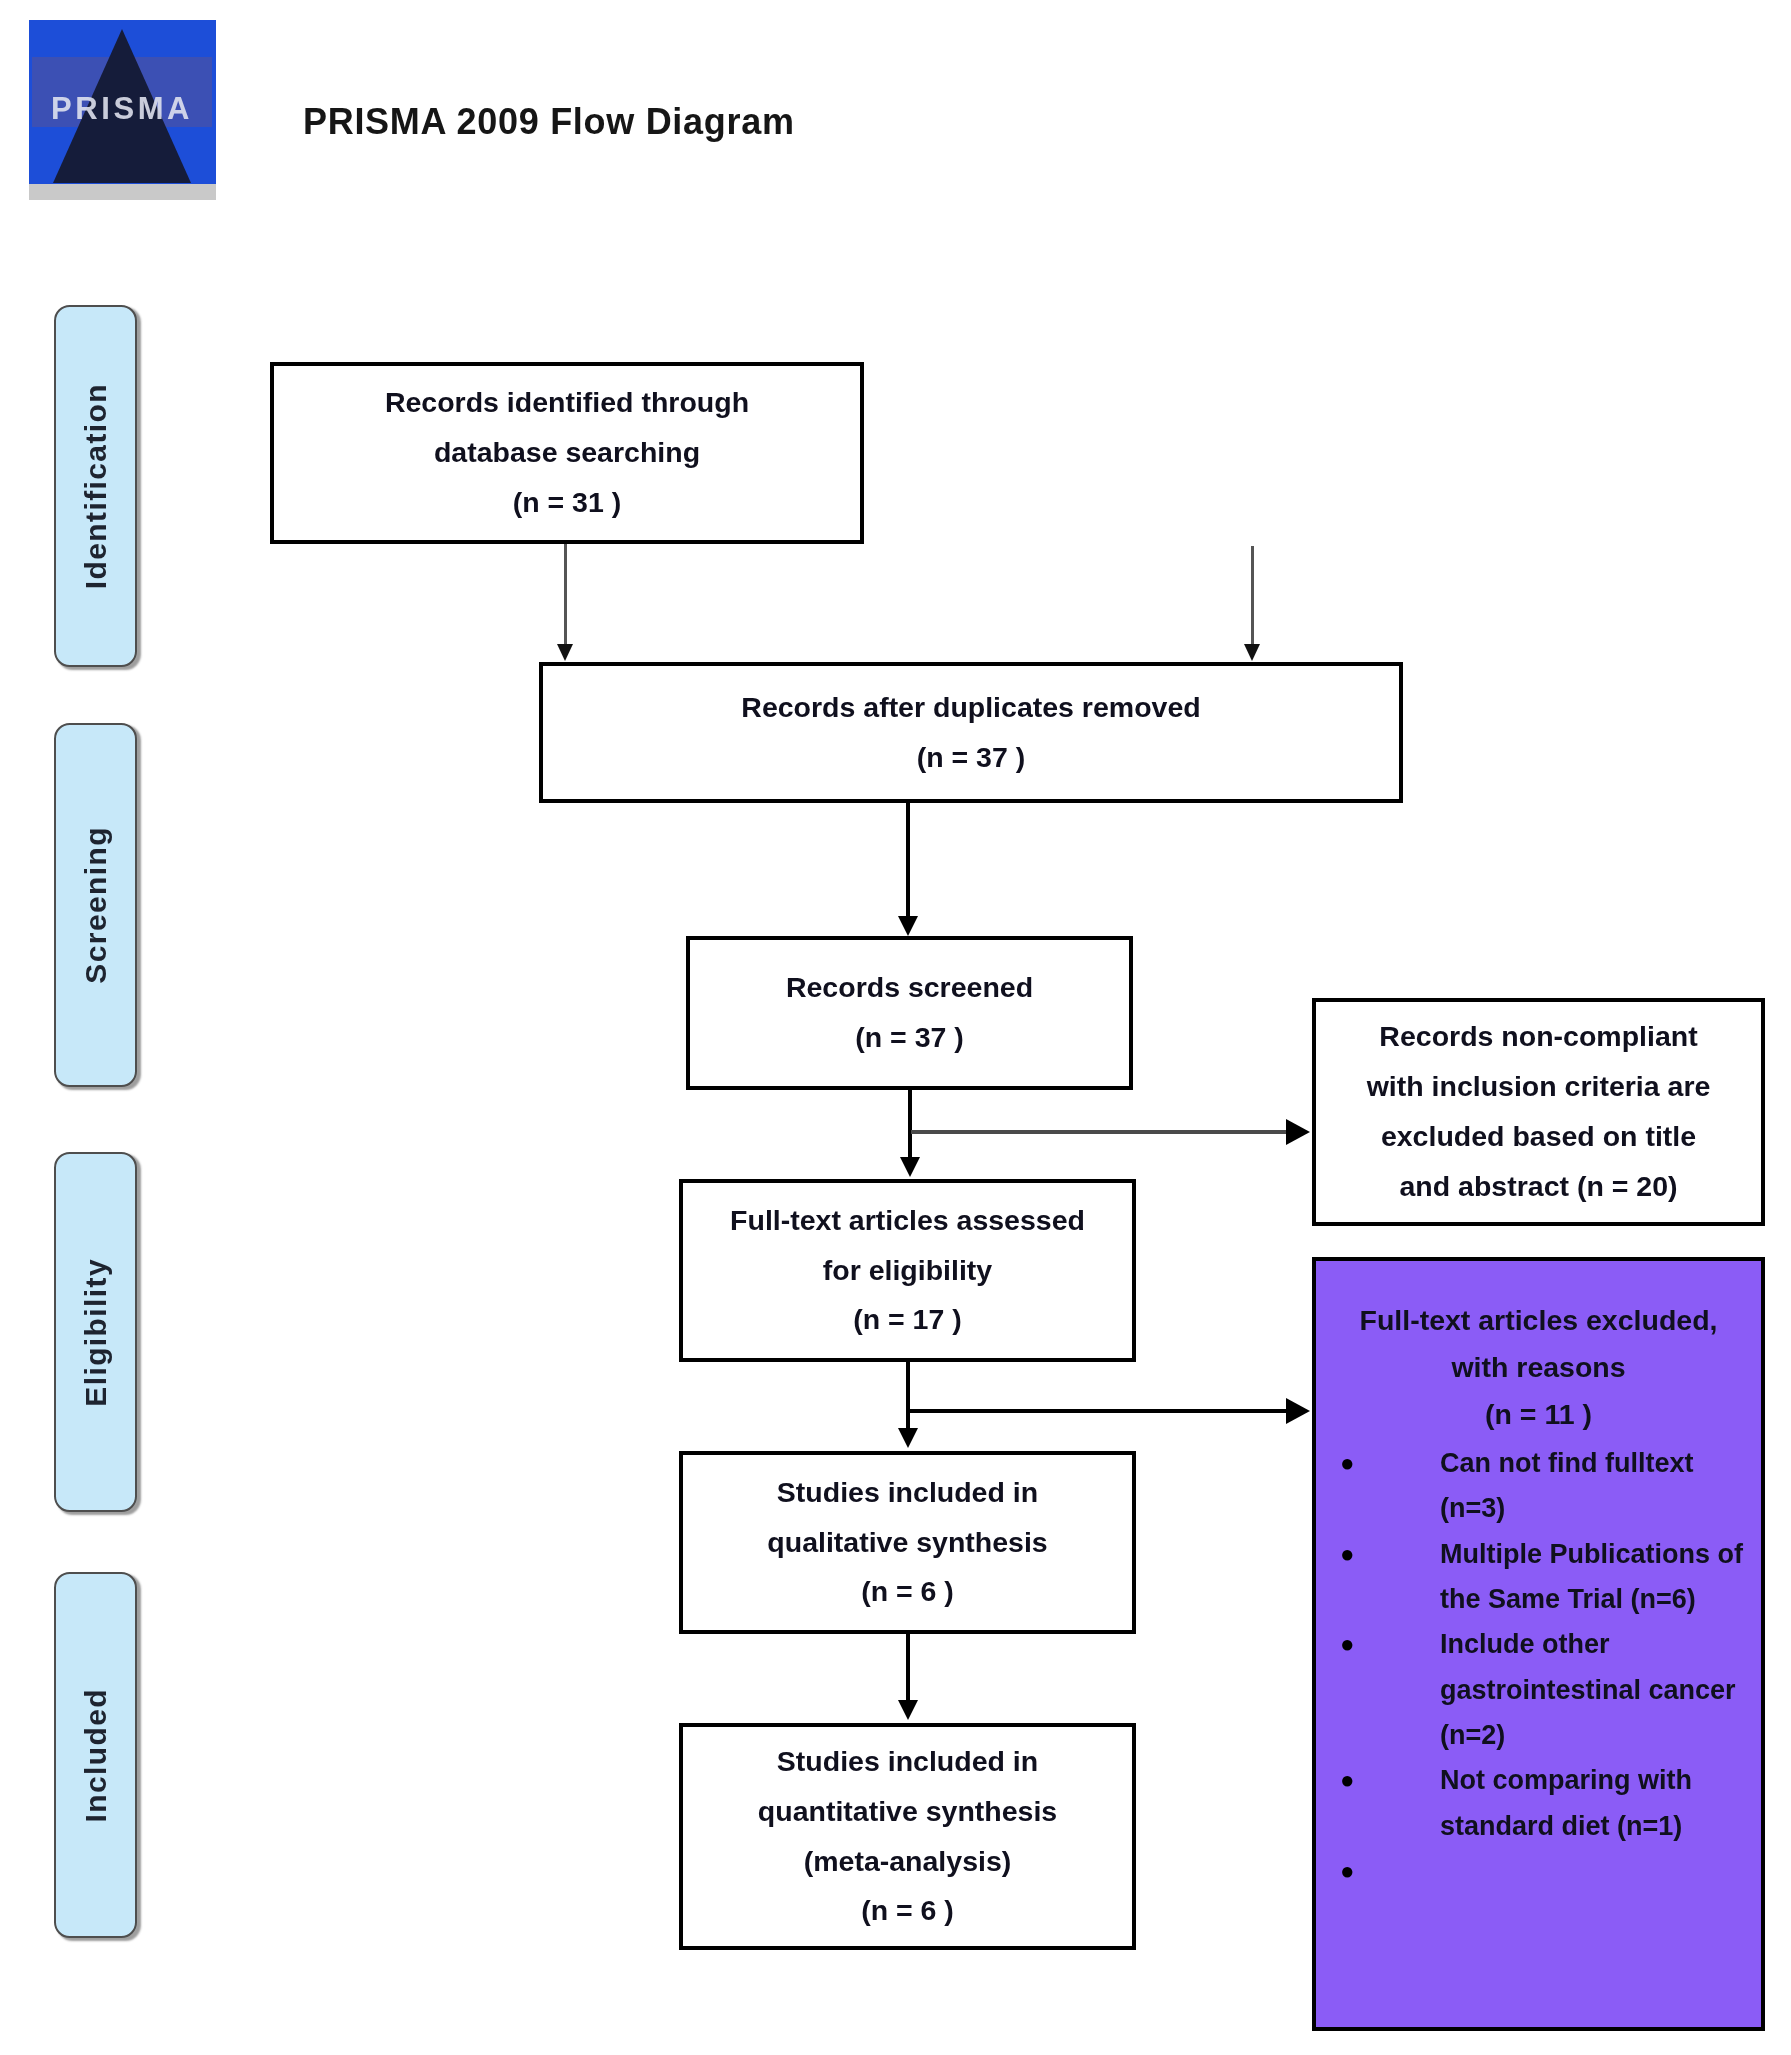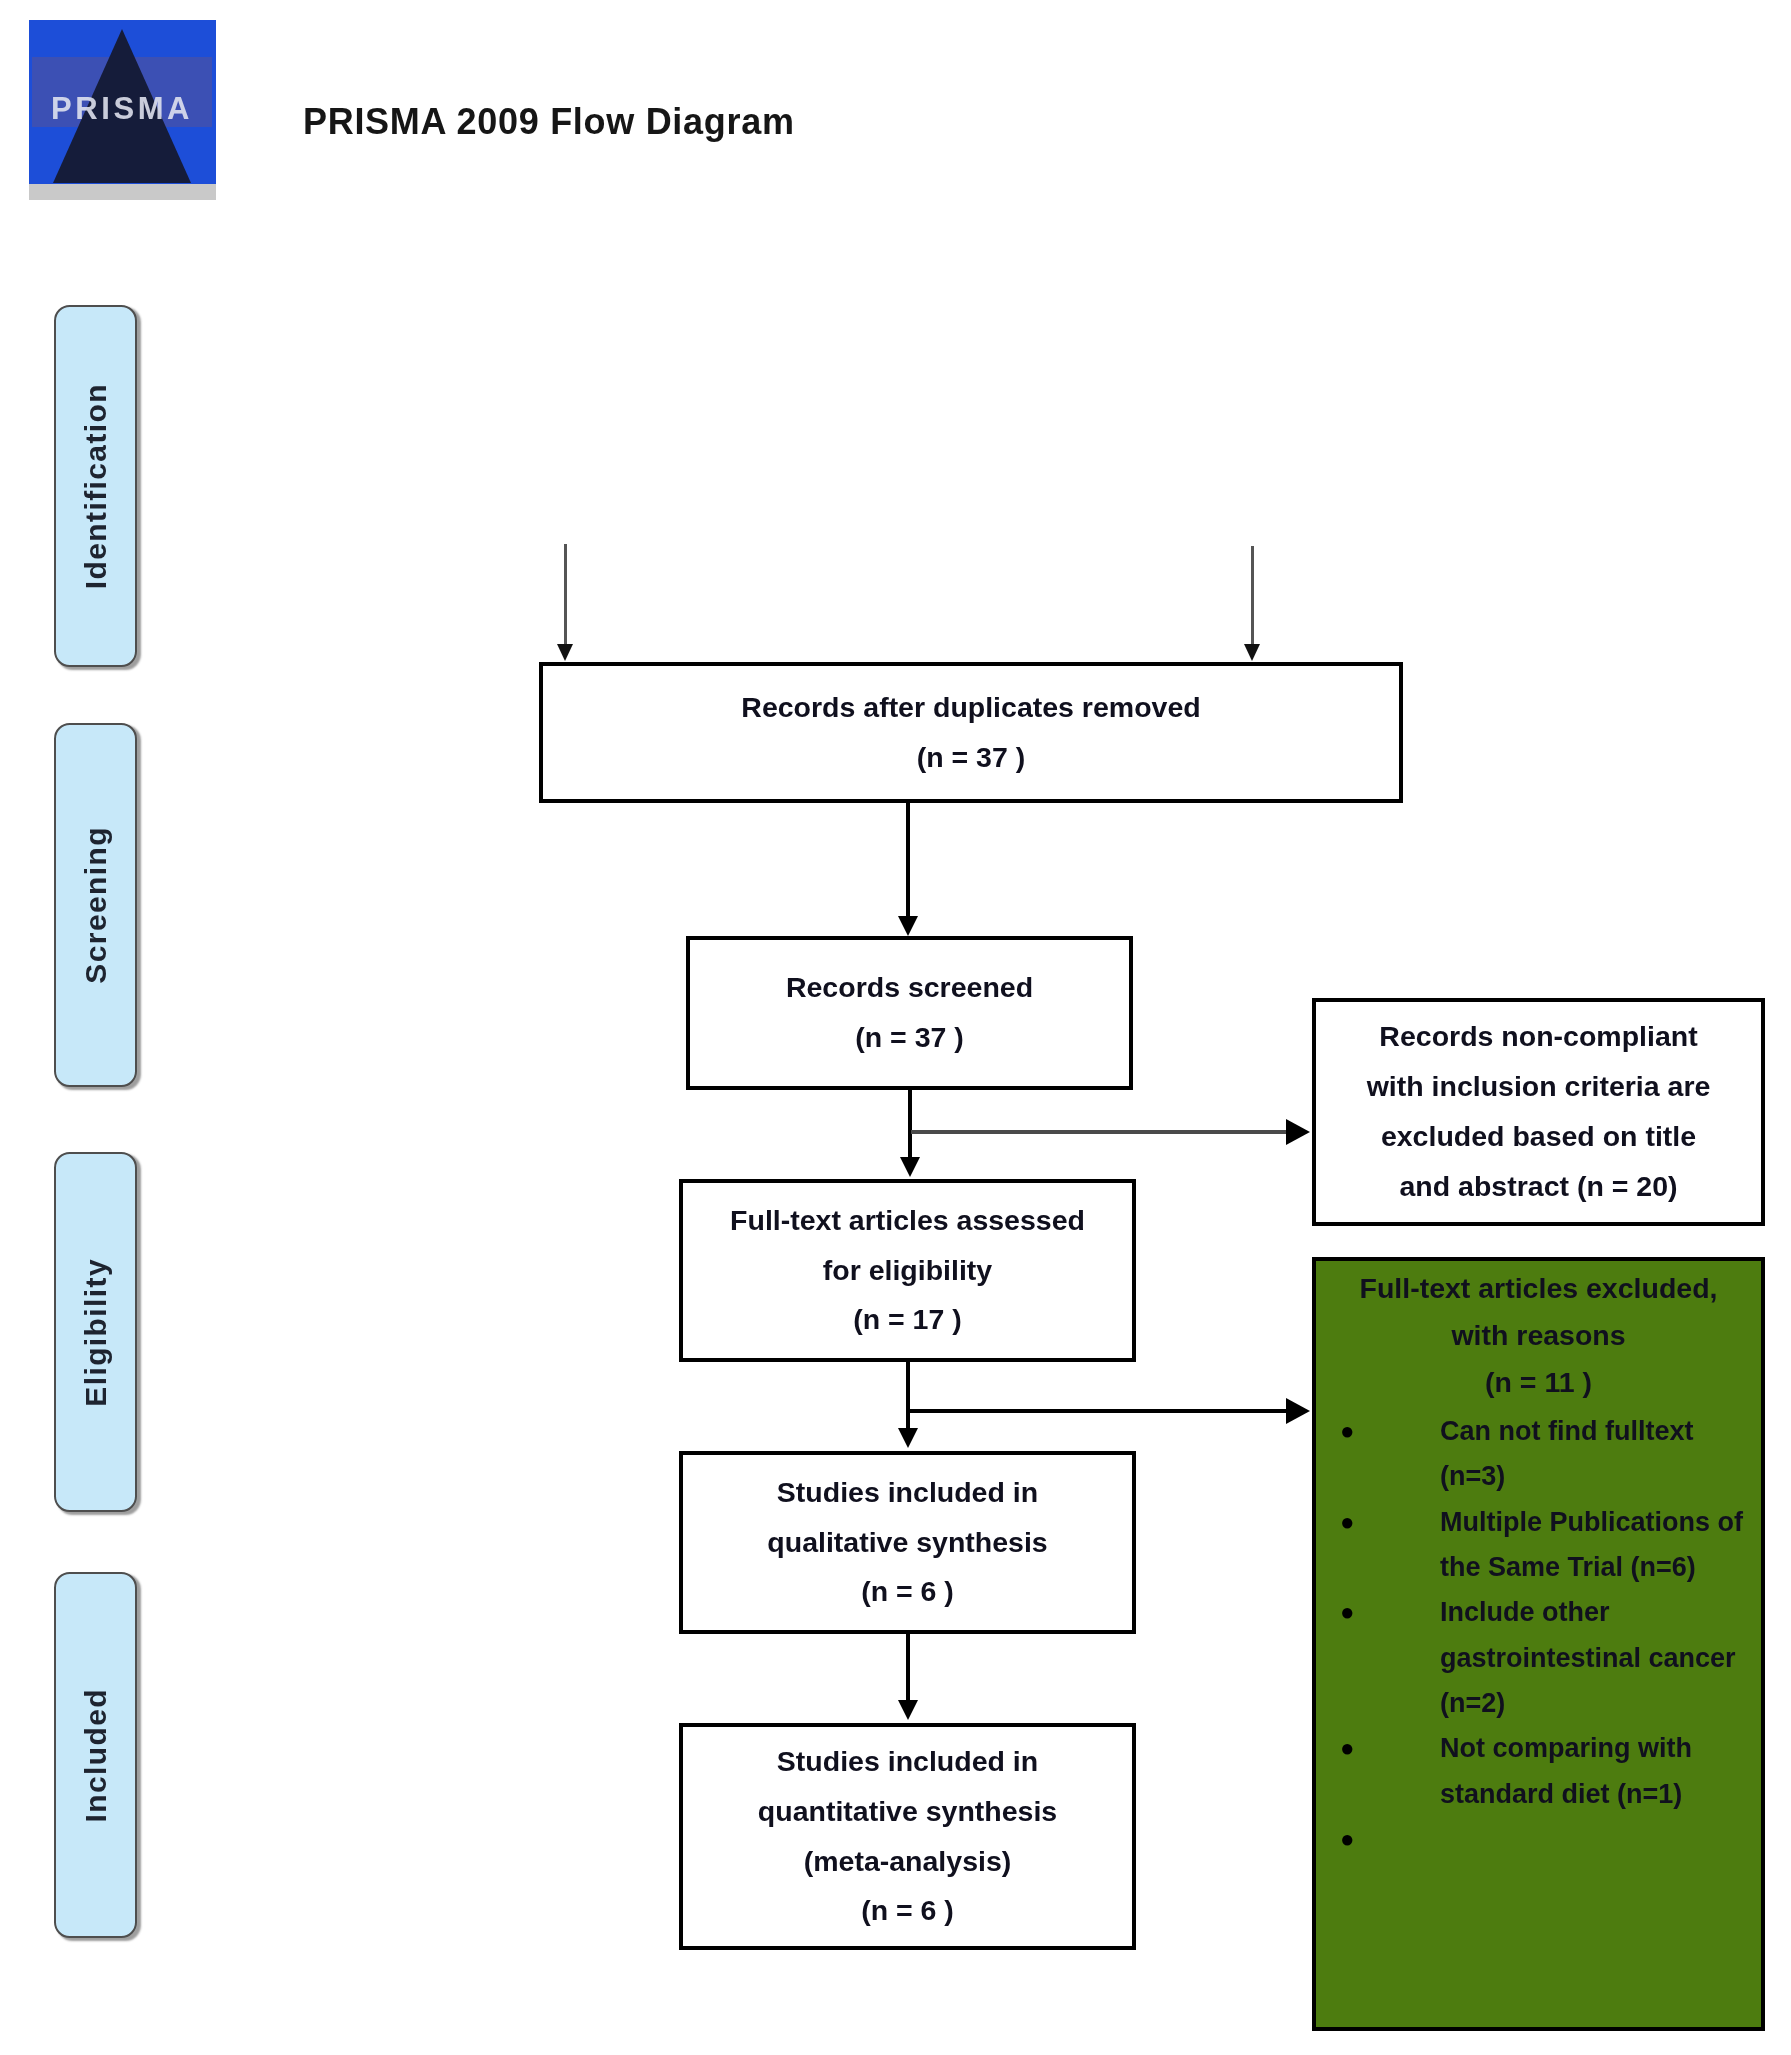--- a/index.html
+++ b/index.html
@@ -78,21 +78,21 @@
   #box-after-duplicates       { left: 539px;  top: 662px;  width: 864px; height: 141px; }
   #box-records-screened       { left: 686px;  top: 936px; width: 447px;  height: 154px; }
   #box-fulltext-assessed      { left: 679px;  top: 1179px; width: 457px;  height: 183px; }
   #box-qualitative-synthesis  { left: 679px;  top: 1451px; width: 457px;  height: 183px; }
   #box-quantitative-synthesis { left: 679px;  top: 1723px; width: 457px;  height: 227px; }
 
   
   #box-excluded-title-abstract { left: 1312px; top: 998px; width: 453px; height: 228px; }
   #box-fulltext-excluded {
     position: absolute; left: 1312px; top: 1257px; width: 453px; height: 774px;
-    background: #4d7c0f; border: 4.3px solid #000; padding-top: 4px;
+    background: #8b5cf6; border: 4.3px solid #000; padding-top: 36px;
   }
   .side-heading {
     white-space: pre-line; text-align: center;
     font-weight: bold; font-size: 28.5px; line-height: 1.65; color: #10101e;
   }
   .reason-list { margin-top: 2.9px; }
   .reason-row {
     display: flex; align-items: flex-start;
     padding: 0 14.3px 0 24px;
   }
@@ -148,20 +148,25 @@
   <div class="stage" id="stage-screening">
     <div class="stage-text">Screening</div>
   </div>
   <div class="stage" id="stage-eligibility">
     <div class="stage-text">Eligibility</div>
   </div>
   <div class="stage" id="stage-included">
     <div class="stage-text">Included</div>
   </div>
 
+  <div class="box" id="box-records-identified">
+    <div class="box-text">Records identified through
+database searching
+(n = 31 )</div>
+  </div>
   <div class="box" id="box-after-duplicates">
     <div class="box-text">Records after duplicates removed
 (n = 37 )</div>
   </div>
   <div class="box" id="box-records-screened">
     <div class="box-text">Records screened
 (n = 37 )</div>
   </div>
   <div class="box" id="box-fulltext-assessed">
     <div class="box-text">Full-text articles assessed

